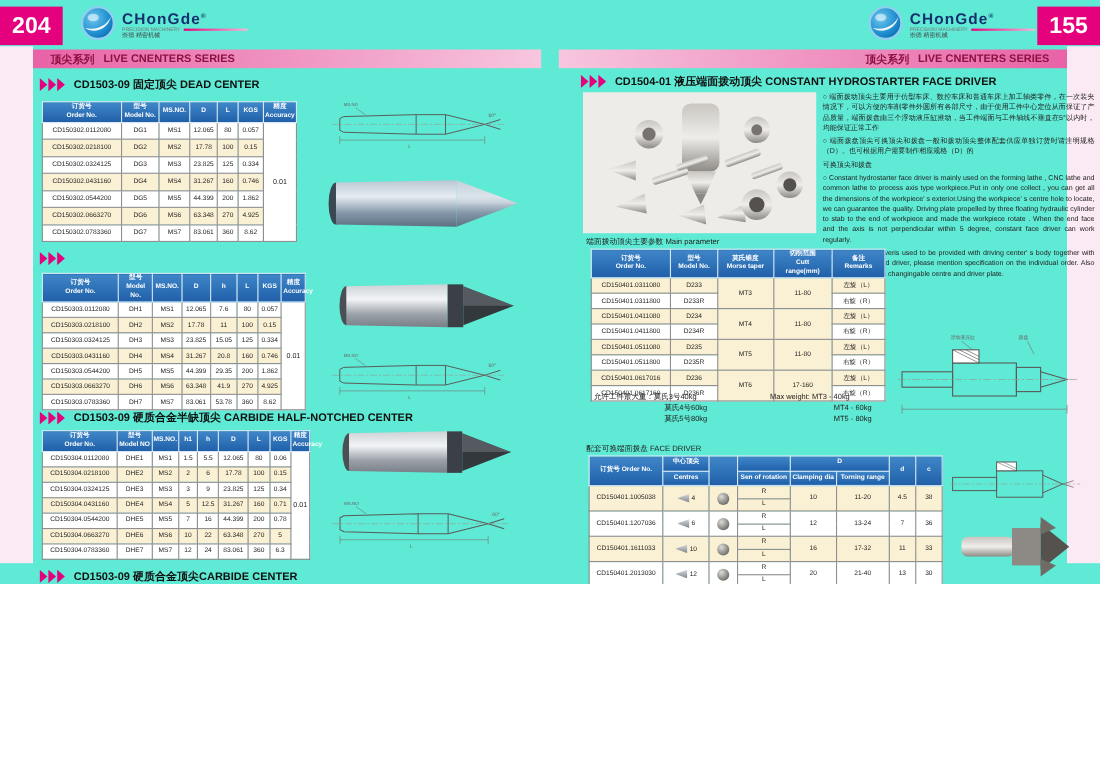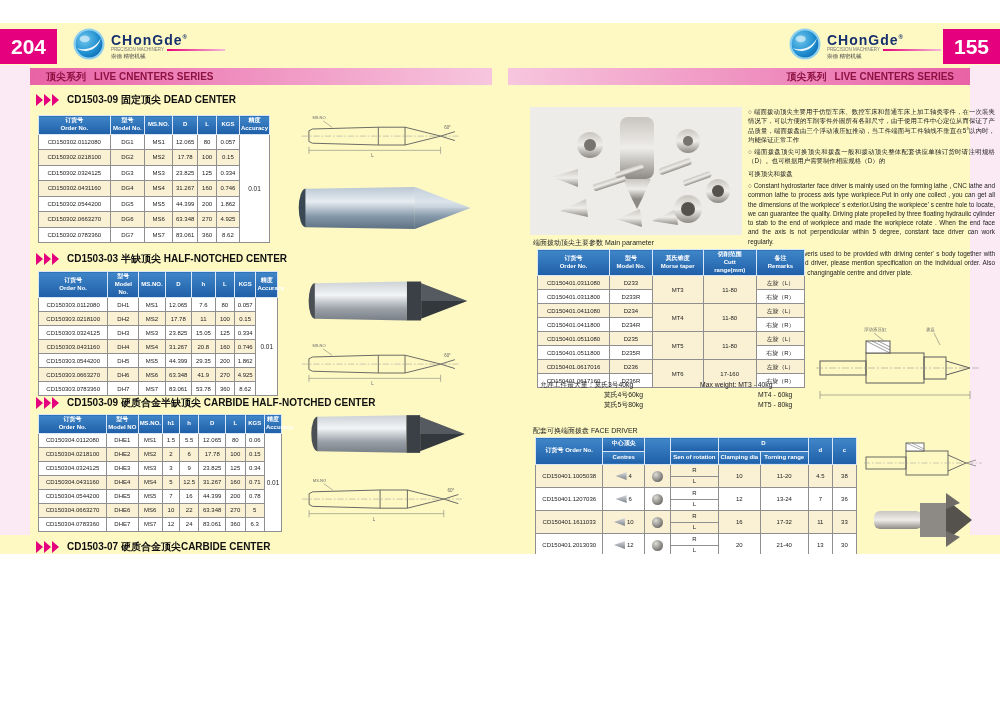--- a/index.html
+++ b/index.html
@@ -1,16 +1,16 @@
 <!DOCTYPE html>
 <html><head>
 <meta charset="utf-8">
 <style>
   html,body{margin:0;padding:0;background:#fff;font-family:"Liberation Sans","DejaVu Sans",sans-serif;}
-  #sheet{position:relative;width:1000px;height:531px;background:#fef9c3;overflow:hidden;margin-top:23px;}
+  #sheet{position:relative;width:1000px;height:531px;background:#5eead4;overflow:hidden;}
   .strip{position:absolute;top:42px;bottom:19px;width:30px;background:#fbe9f3;}
   .strip.l{left:0;} .strip.r{right:0;}
   .pageno{position:absolute;top:6px;width:57px;height:35px;background:#e5007d;color:#fff;
     font-size:21px;font-weight:bold;display:flex;align-items:center;justify-content:center;}
   .pageno.left{left:0;} .pageno.right{left:943px;}
   
   .logo{position:absolute;top:3px;height:40px;display:flex;align-items:center;gap:5px;}
   .logo.l1{left:72px;} .logo.l2{left:788px;}
   .logo .txt{display:flex;flex-direction:column;line-height:1;}
   .logo .nm{font-size:14px;font-weight:bold;color:#16306e;letter-spacing:1px;}
@@ -156,37 +156,36 @@
         </svg>
       </span>
     <span>CD1503-09 固定顶尖 DEAD CENTER</span>
   </div>
   <div class="sec-title" style="left:36px;top:229px">
     <span class="chev">
         <svg width="24" height="12" viewBox="0 0 24 12">
           <path d="M0 0 L7 6 L0 12 Z M8 0 L15 6 L8 12 Z M16 0 L23 6 L16 12 Z" fill="#e5007d"></path>
         </svg>
       </span>
-    <span>CD1503-03 半缺顶尖 HALF-NOTCHED CENTER</span>
   </div>
   <div class="sec-title" style="left:36px;top:373px">
     <span class="chev">
         <svg width="24" height="12" viewBox="0 0 24 12">
           <path d="M0 0 L7 6 L0 12 Z M8 0 L15 6 L8 12 Z M16 0 L23 6 L16 12 Z" fill="#e5007d"></path>
         </svg>
       </span>
     <span>CD1503-09 硬质合金半缺顶尖 CARBIDE HALF-NOTCHED CENTER</span>
   </div>
   <div class="sec-title" style="left:36px;top:517px">
     <span class="chev">
         <svg width="24" height="12" viewBox="0 0 24 12">
           <path d="M0 0 L7 6 L0 12 Z M8 0 L15 6 L8 12 Z M16 0 L23 6 L16 12 Z" fill="#e5007d"></path>
         </svg>
       </span>
-    <span>CD1503-07 硬质合金顶尖CARBIDE CENTER</span>
+    <span>CD1503-09 硬质合金顶尖CARBIDE CENTER</span>
   </div>
 
   <div class="tblwrap t15" style="left:38px;top:92px;width:232px">
       <table>
         <colgroup>
           <col style="width: 31%;">
           <col style="width: 15%;">
           <col style="width: 12%;">
           <col style="width: 11%;">
           <col style="width: 8%;">
@@ -700,20 +699,28 @@
         </span>
       <span class="cn">崇德 精密机械</span>
     </span>
   </div>
 
   <div class="bar br">
     <span>顶尖系列</span>
     <span>LIVE CNENTERS SERIES</span>
   </div>
 
+  <div class="sec-title" style="left:528px;top:67px">
+    <span class="chev">
+        <svg width="24" height="12" viewBox="0 0 24 12">
+          <path d="M0 0 L7 6 L0 12 Z M8 0 L15 6 L8 12 Z M16 0 L23 6 L16 12 Z" fill="#e5007d"></path>
+        </svg>
+      </span>
+    <span>CD1504-01 液压端面拨动顶尖 CONSTANT HYDROSTARTER FACE DRIVER</span>
+  </div>
 
   <div class="imgbox" style="left:530px;top:84px;width:212px;height:128px">
     <svg class="parts-photo" viewBox="0 0 212 128">
       <rect width="212" height="128" fill="#edecd e" opacity="0"></rect>
       <rect x="0" y="0" width="212" height="128" fill="#edece9"></rect>
       <rect x="90" y="10" width="34" height="62" rx="8" fill="url(#gm)"></rect>
       <path d="M93 72 L121 72 L112 92 L102 92 Z" fill="url(#gm)"></path>
       <path d="M102 92 L112 92 L107 102 Z" fill="#8d8a85"></path>
       <circle cx="60" cy="38" r="13" fill="url(#gm)"></circle>
         <circle cx="60" cy="38" r="6" fill="#77746f"></circle>

